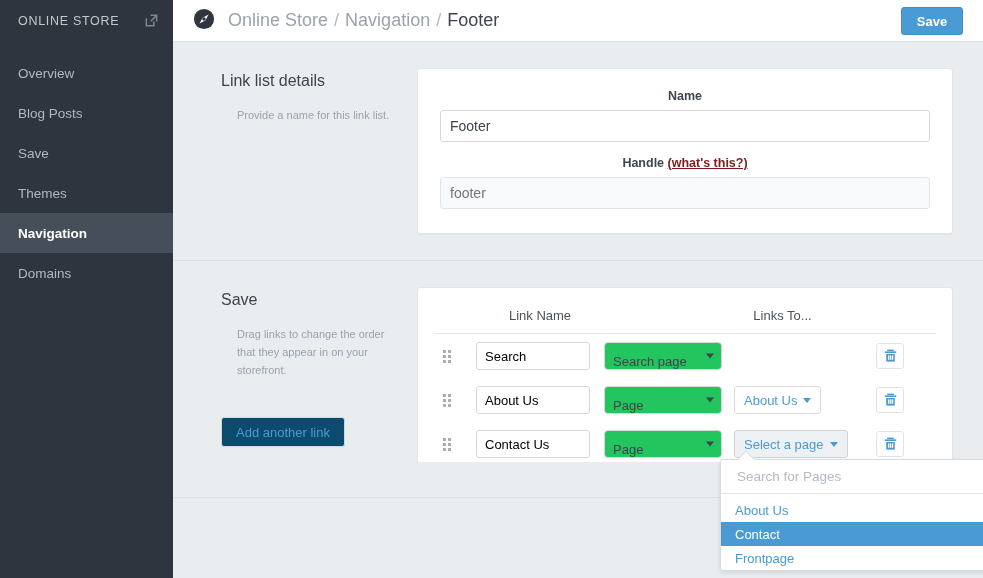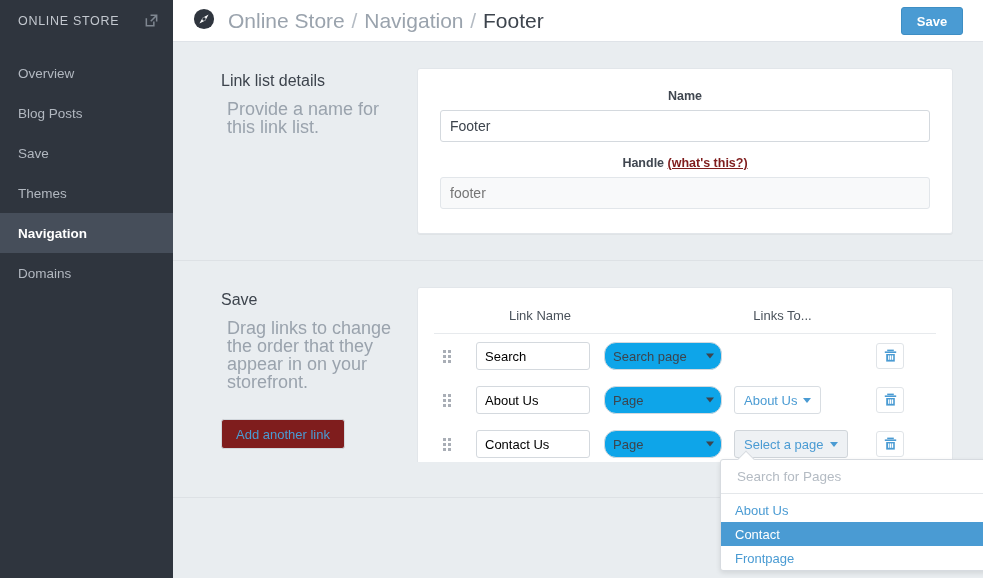--- a/index.html
+++ b/index.html
@@ -55,21 +55,21 @@
     width: 810px; height: 42px;
     background: #ffffff;
     border-bottom: 1px solid #dfe3e8;
     display: flex; align-items: center;
   }
   .compass {
     width: 22px; height: 22px; margin-left: 20px; flex: 0 0 auto;
   }
   .breadcrumb {
     margin-left: 13px;
-    font-size: 21px;
+    font-size: 18px;
     color: #9aa3ad;
     font-weight: 300;
     white-space: nowrap;
   }
   .breadcrumb .sep { color: #b4bbc3; padding: 0 1px; }
   .breadcrumb .current { color: #3d444d; }
   .save-btn {
     position: absolute; right: 20px; top: 7px;
     width: 62px; height: 28px;
     background: #4a9bd3;
@@ -94,27 +94,27 @@
     padding: 26px 30px 26px 48px;
   }
   .sec-divider {
     height: 1px; background: #dde1e5; margin: 0;
   }
   .sec-left { width: 196px; flex: 0 0 196px; padding-top: 4px; }
   .sec-title {
     font-size: 16px; color: #3d444d; margin: 0 0 10px 0; font-weight: 400;
   }
   .sec-desc {
-    font-size: 18px; color: #9aa3ad; line-height: 18px; margin: 6px;
+    font-size: 11px; color: #9aa3ad; line-height: 18px; margin: 16px;
   }
   .add-link-btn {
     margin-top: 22px;
     display: inline-flex; align-items: center; justify-content: center;
     height: 30px; padding: 0 14px;
-    background: #7f1d1d;
+    background: #0c4a6e;
     border: 1px solid #d2d7dc;
     border-radius: 3px;
     color: #4a9bd3; font-size: 13px;
     cursor: pointer;
   }
 
   .card {
     flex: 1;
     background: #ffffff;
     border: 1px solid #e2e6ea;
@@ -173,24 +173,24 @@
     border: 1px solid #d4d9de; border-radius: 3px;
     padding: 0 8px; font-size: 13px; color: #000000;
     font-family: "Liberation Sans", sans-serif;
     background: #fff; outline: none;
   }
   .cell-name { width: 128px; flex: 0 0 128px; }
 
   .sel {
     position: relative;
     width: 118px; height: 28px;
-    border: 1px solid #d4d9de; border-radius: 12px;
-    background: #0ea5e9;
+    border: 1px solid #d4d9de; border-radius: 4px;
+    background: #22c55e;
     font-size: 13px; color: #3d444d;
-    display: flex; align-items: center;
+    display: flex; align-items: flex-end;
     padding: 0 22px 0 8px;
     cursor: pointer;
     margin-right: 12px;
   }
   .sel .caret-dn {
     position: absolute; right: 7px; top: 50%;
     transform: translateY(-50%);
     width: 0; height: 0;
     border-left: 4px solid transparent;
     border-right: 4px solid transparent;

